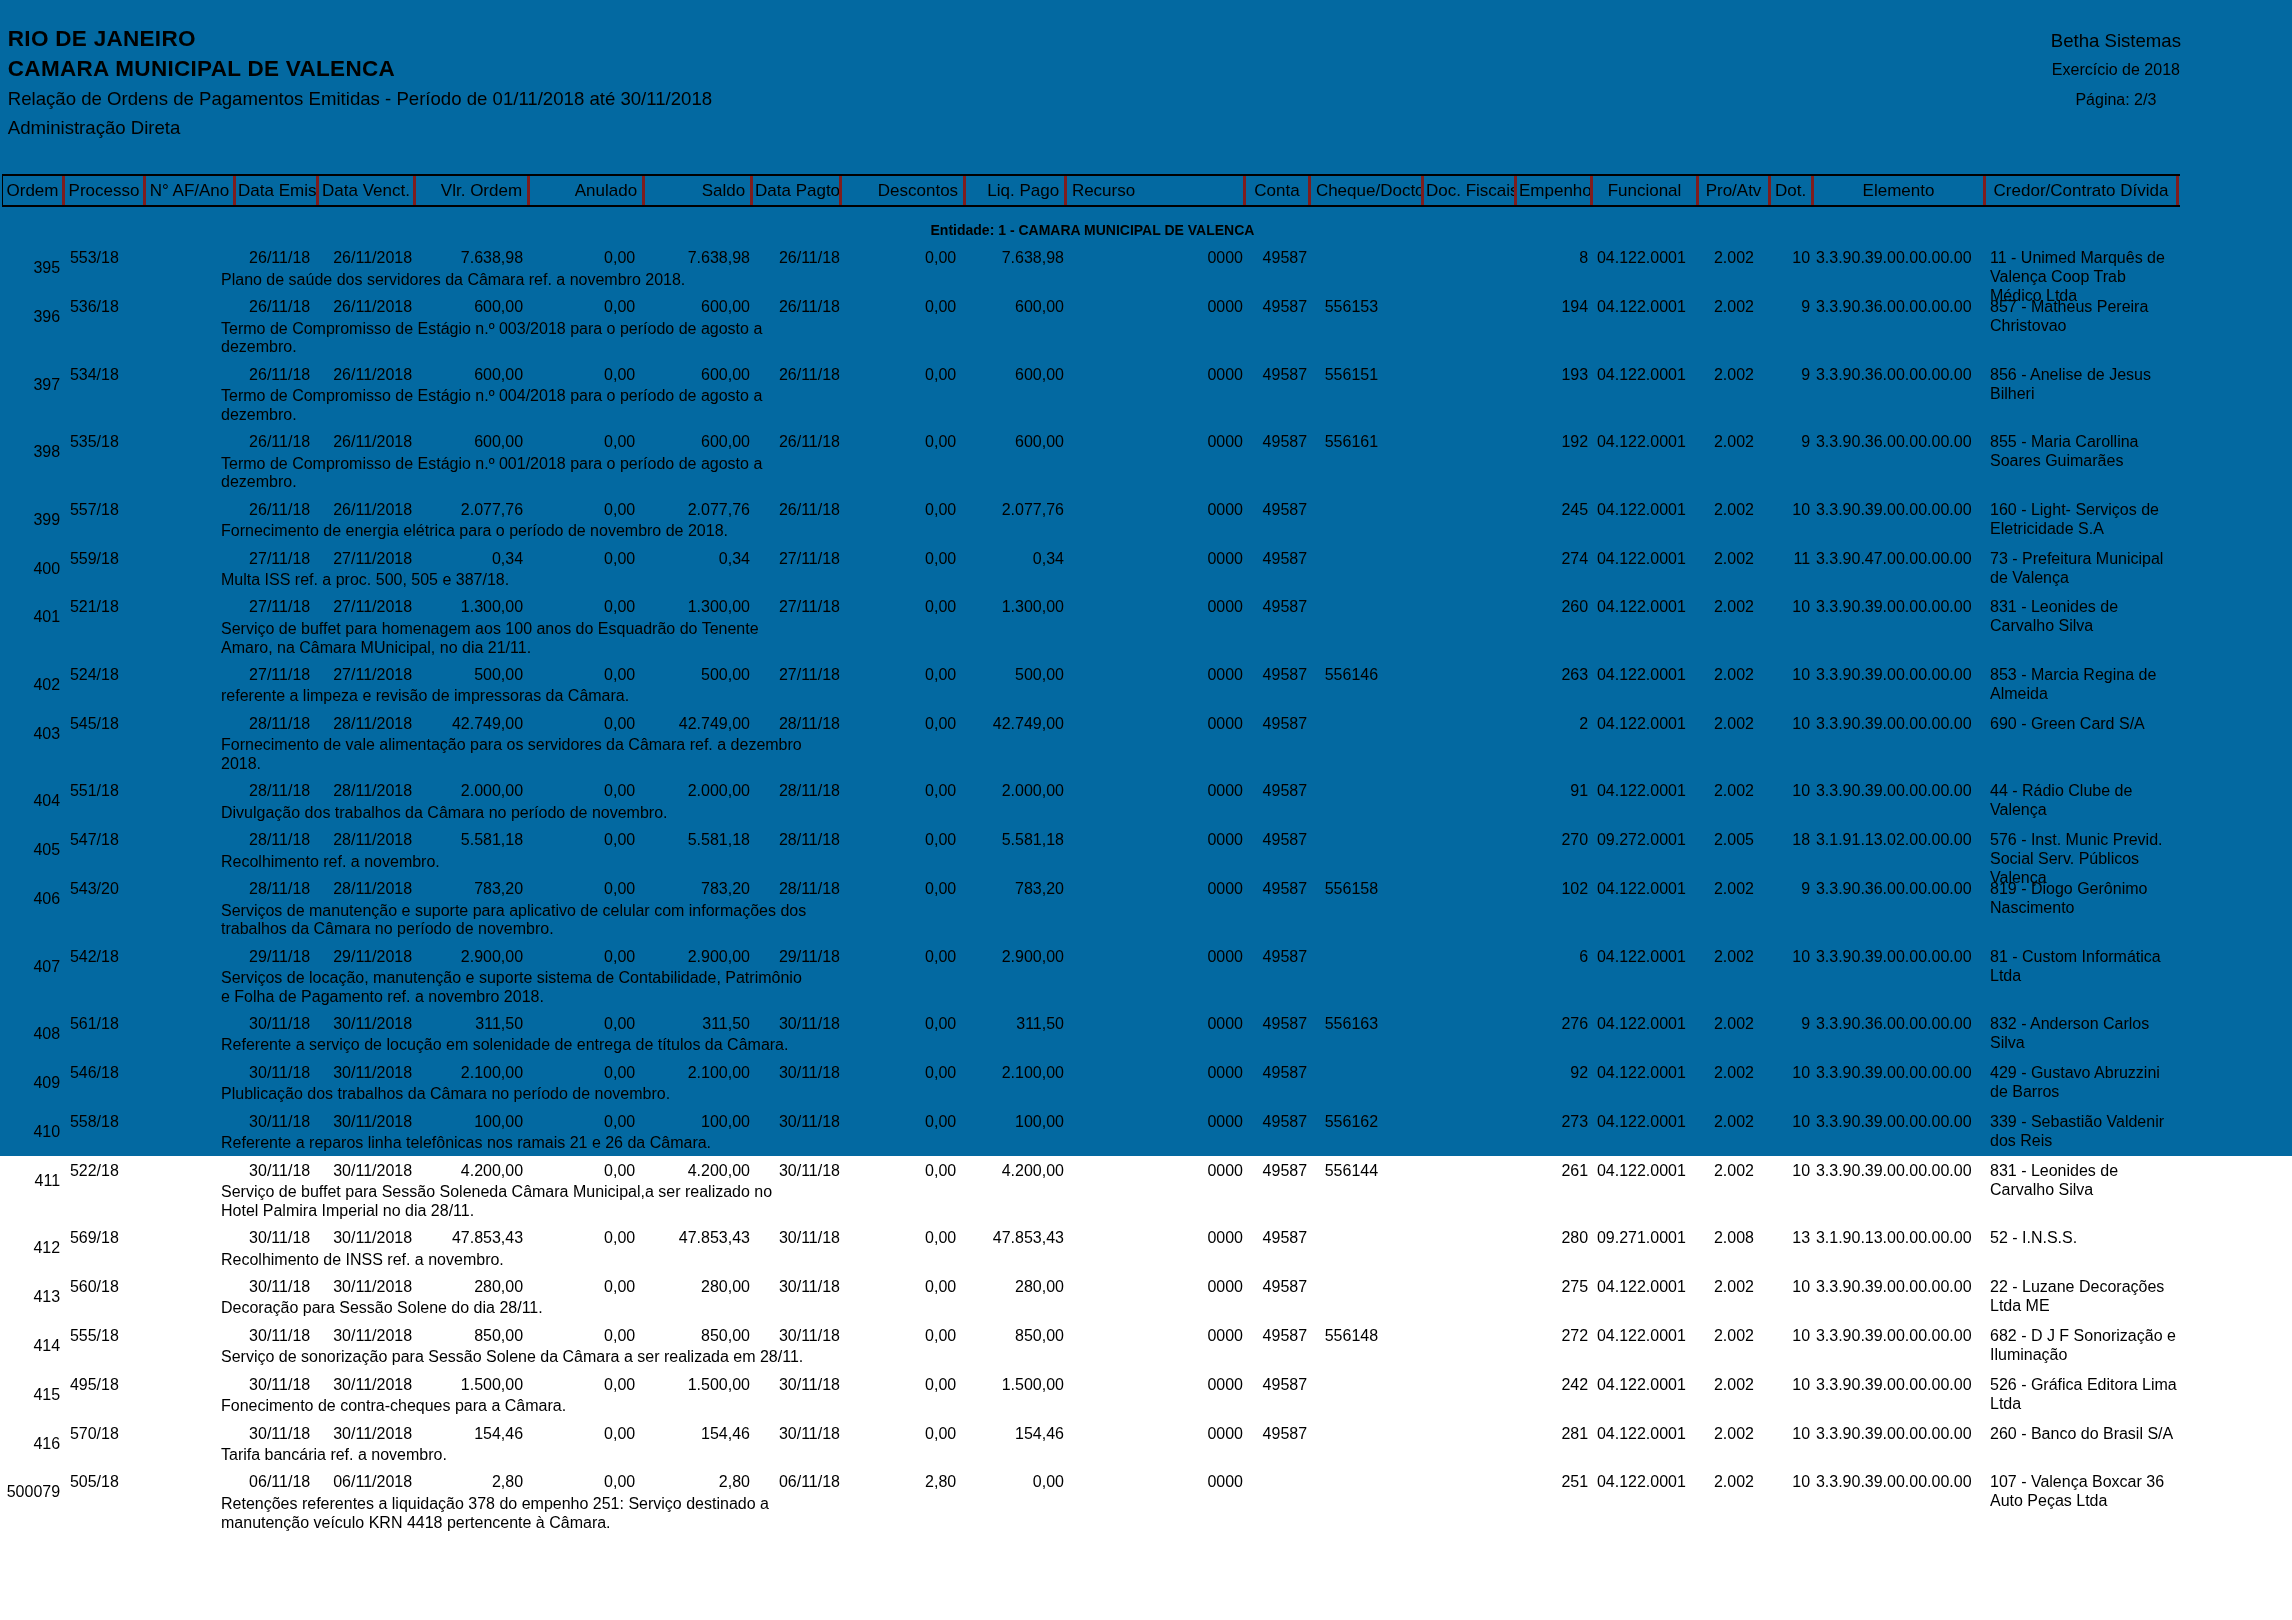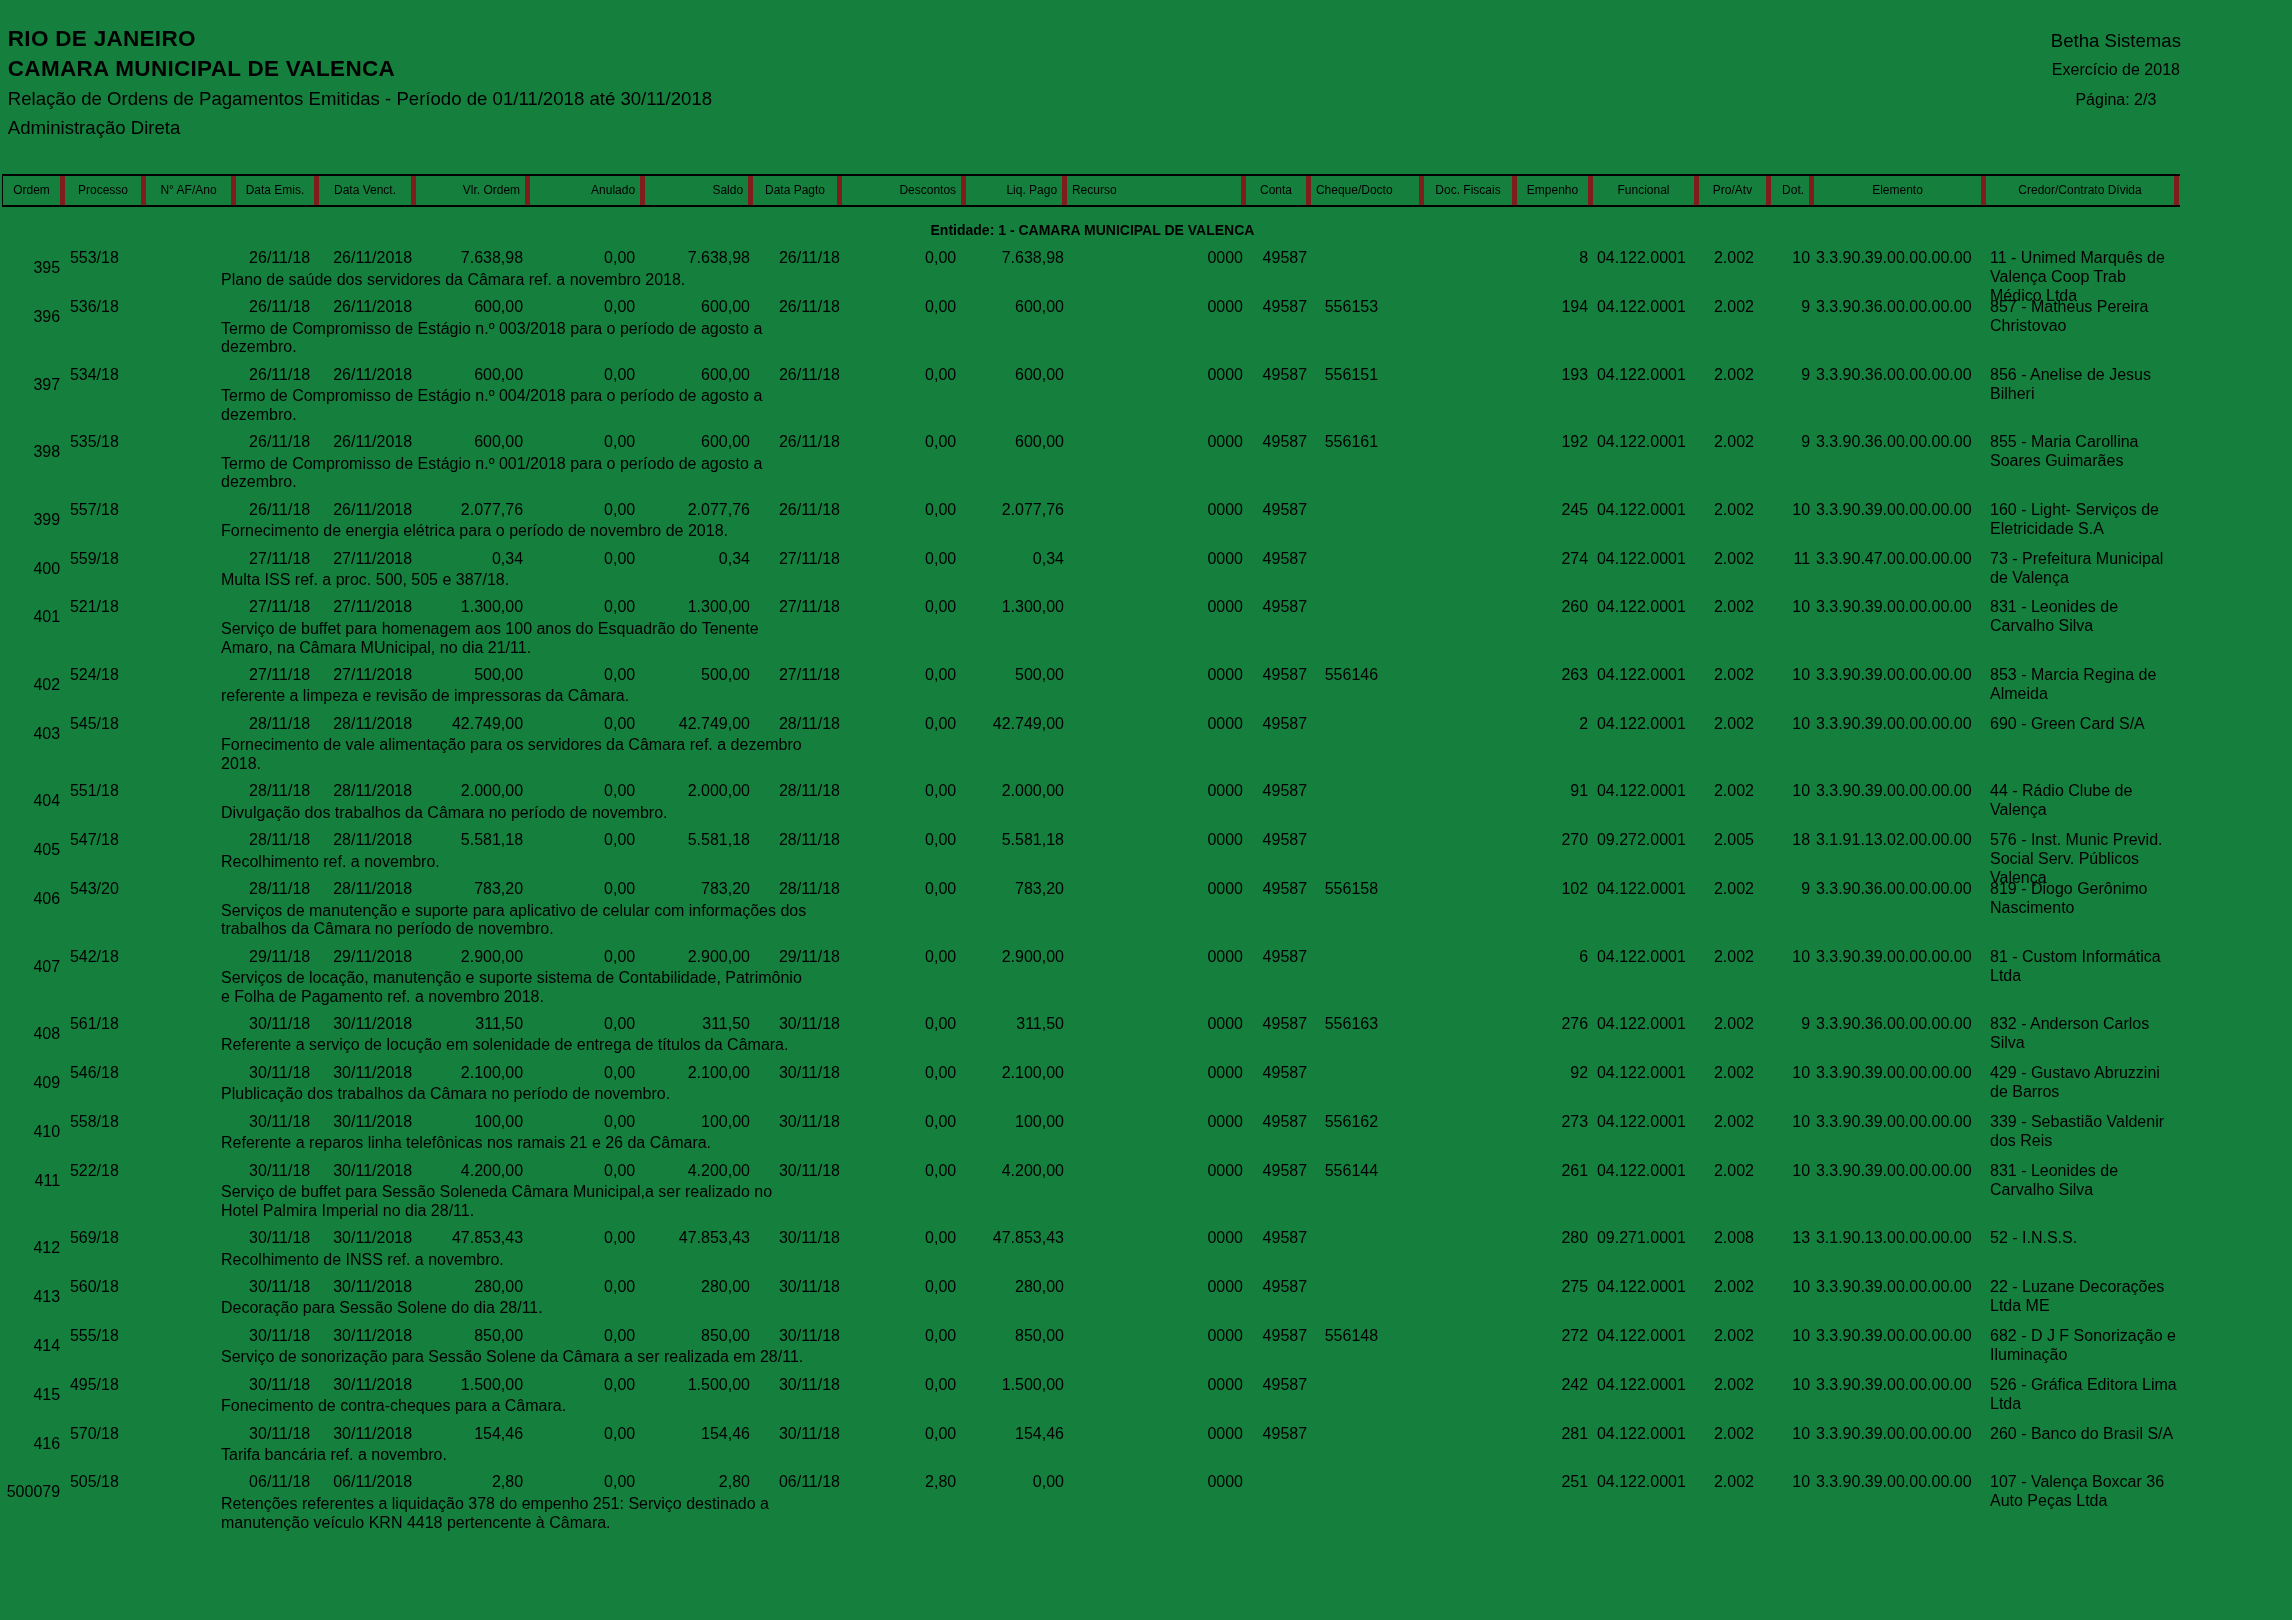--- a/index.html
+++ b/index.html
@@ -1,42 +1,42 @@
 <!DOCTYPE html>
 <html><head>
 <meta charset="utf-8">
 <style>
   html,body{margin:0;padding:0;}
   body{
     width:2293px;height:1620px;background:#ffffff;color:#000000;
     font-family:"Liberation Sans", sans-serif;overflow:hidden;
     -webkit-font-smoothing:antialiased;
   }
-  .page{position:relative;width:2293px;height:1620px;background:#15803d;}
+  .page{position:relative;width:2293px;height:1156px;background:#0369a1;}
 
   
   .page-header{position:relative;height:174px;}
   .header-left{position:absolute;left:7.8px;top:23.5px;}
   .h-line1,.h-line2{font-size:22.5px;font-weight:bold;line-height:30px;letter-spacing:0.3px;}
   .h-line3,.h-line4{font-size:18.6px;line-height:29px;}
   .header-right{position:absolute;right:112px;top:25.5px;text-align:center;}
   .hr-line1{font-size:18.6px;line-height:29px;}
   .hr-line2{font-size:16px;line-height:29px;}
   .hr-line3{font-size:16px;line-height:31px;}
 
   
   .report-table{position:relative;margin-left:2px;width:2178px;}
   .thead{
     display:grid;
     grid-template-columns:62px 81px 90px 83px 97px 114px 115px 108px 89px 124px 101px 179px 65px 113px 93px 76px 106px 72px 43px 172px 193px;
     border-top:2px solid #000;border-bottom:2.9px solid #000;border-left:1px solid #000;
   }
   .hcell{
-    border-right:5px solid #7f1d1d;
-    font-size:12px;line-height:19.6px;padding:4.9px 2px;
+    border-right:3px solid #7f1d1d;
+    font-size:17px;line-height:19.6px;padding:4.9px 2px;
     white-space:nowrap;overflow:hidden;text-align:center;
   }
   .hcell.a-right{text-align:right;padding-right:4.9px;}
   .hcell.a-left{text-align:left;padding-left:4.9px;}
 
   .entidade{margin:13.7px 0 0 2.9px;font-size:14px;font-weight:bold;line-height:19.6px;text-align:center;}
   .tbody{margin-top:7.8px;}
 
   .row{position:relative;margin-bottom:7.8px;}
   .row-main{

